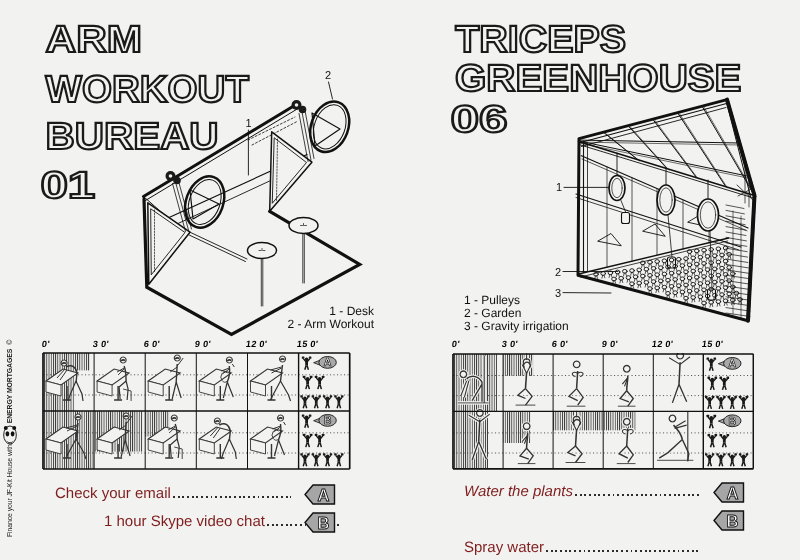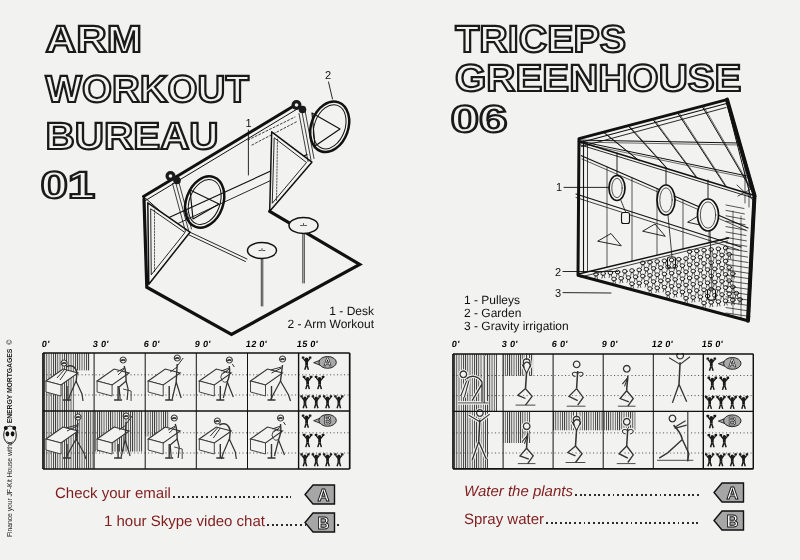--- a/index.html
+++ b/index.html
@@ -975,21 +975,21 @@
 <div class="abs item" style="left:63px;top:512px;width:238px;margin-left:41px;">1 hour Skype video chat<span class="leader"></span></div>
 <svg class="abs" style="left:304.0px;top:483.5px" width="32" height="21" viewBox="0 0 32 21">
     <path d="M9,1 L30.5,1 L30.5,20 L9,20 L1,10.5 Z" fill="#a6a6a6" stroke="#111" stroke-width="1.4"></path>
     <text x="19.5" y="17" font-size="16.5" font-weight="bold" text-anchor="middle" fill="#ffffff" stroke="#111" stroke-width="0.9">A</text>
   </svg>
 <svg class="abs" style="left:304.0px;top:512.0px" width="32" height="21" viewBox="0 0 32 21">
     <path d="M9,1 L30.5,1 L30.5,20 L9,20 L1,10.5 Z" fill="#a6a6a6" stroke="#111" stroke-width="1.4"></path>
     <text x="19.5" y="17" font-size="16.5" font-weight="bold" text-anchor="middle" fill="#ffffff" stroke="#111" stroke-width="0.9">B</text>
   </svg>
 <div class="abs item" style="left:464px;top:482px;width:238px;font-style:italic;">Water the plants<span class="leader"></span></div>
-<div class="abs item" style="left:464px;top:510px;width:238px;">Spray water<span class="leader"></span></div>
+<div class="abs item" style="left:464px;top:538px;width:238px;">Spray water<span class="leader"></span></div>
 <svg class="abs" style="left:713.0px;top:481.5px" width="32" height="21" viewBox="0 0 32 21">
     <path d="M9,1 L30.5,1 L30.5,20 L9,20 L1,10.5 Z" fill="#a6a6a6" stroke="#111" stroke-width="1.4"></path>
     <text x="19.5" y="17" font-size="16.5" font-weight="bold" text-anchor="middle" fill="#ffffff" stroke="#111" stroke-width="0.9">A</text>
   </svg>
 <svg class="abs" style="left:713.0px;top:510.0px" width="32" height="21" viewBox="0 0 32 21">
     <path d="M9,1 L30.5,1 L30.5,20 L9,20 L1,10.5 Z" fill="#a6a6a6" stroke="#111" stroke-width="1.4"></path>
     <text x="19.5" y="17" font-size="16.5" font-weight="bold" text-anchor="middle" fill="#ffffff" stroke="#111" stroke-width="0.9">B</text>
   </svg>
 <div class="abs" style="left:0;top:0;width:26px;height:560px;">
     <div style="position:absolute;left:6px;top:537px;transform:rotate(-90.02deg);transform-origin:0 0;font-size:6.9px;letter-spacing:-0.1px;white-space:nowrap;color:#222;">Finance your JF-Kit House with<span style="display:inline-block;width:21px;"></span><b>ENERGY MORTGAGES</b><span style="display:inline-block;width:4px;"></span>©</div>

